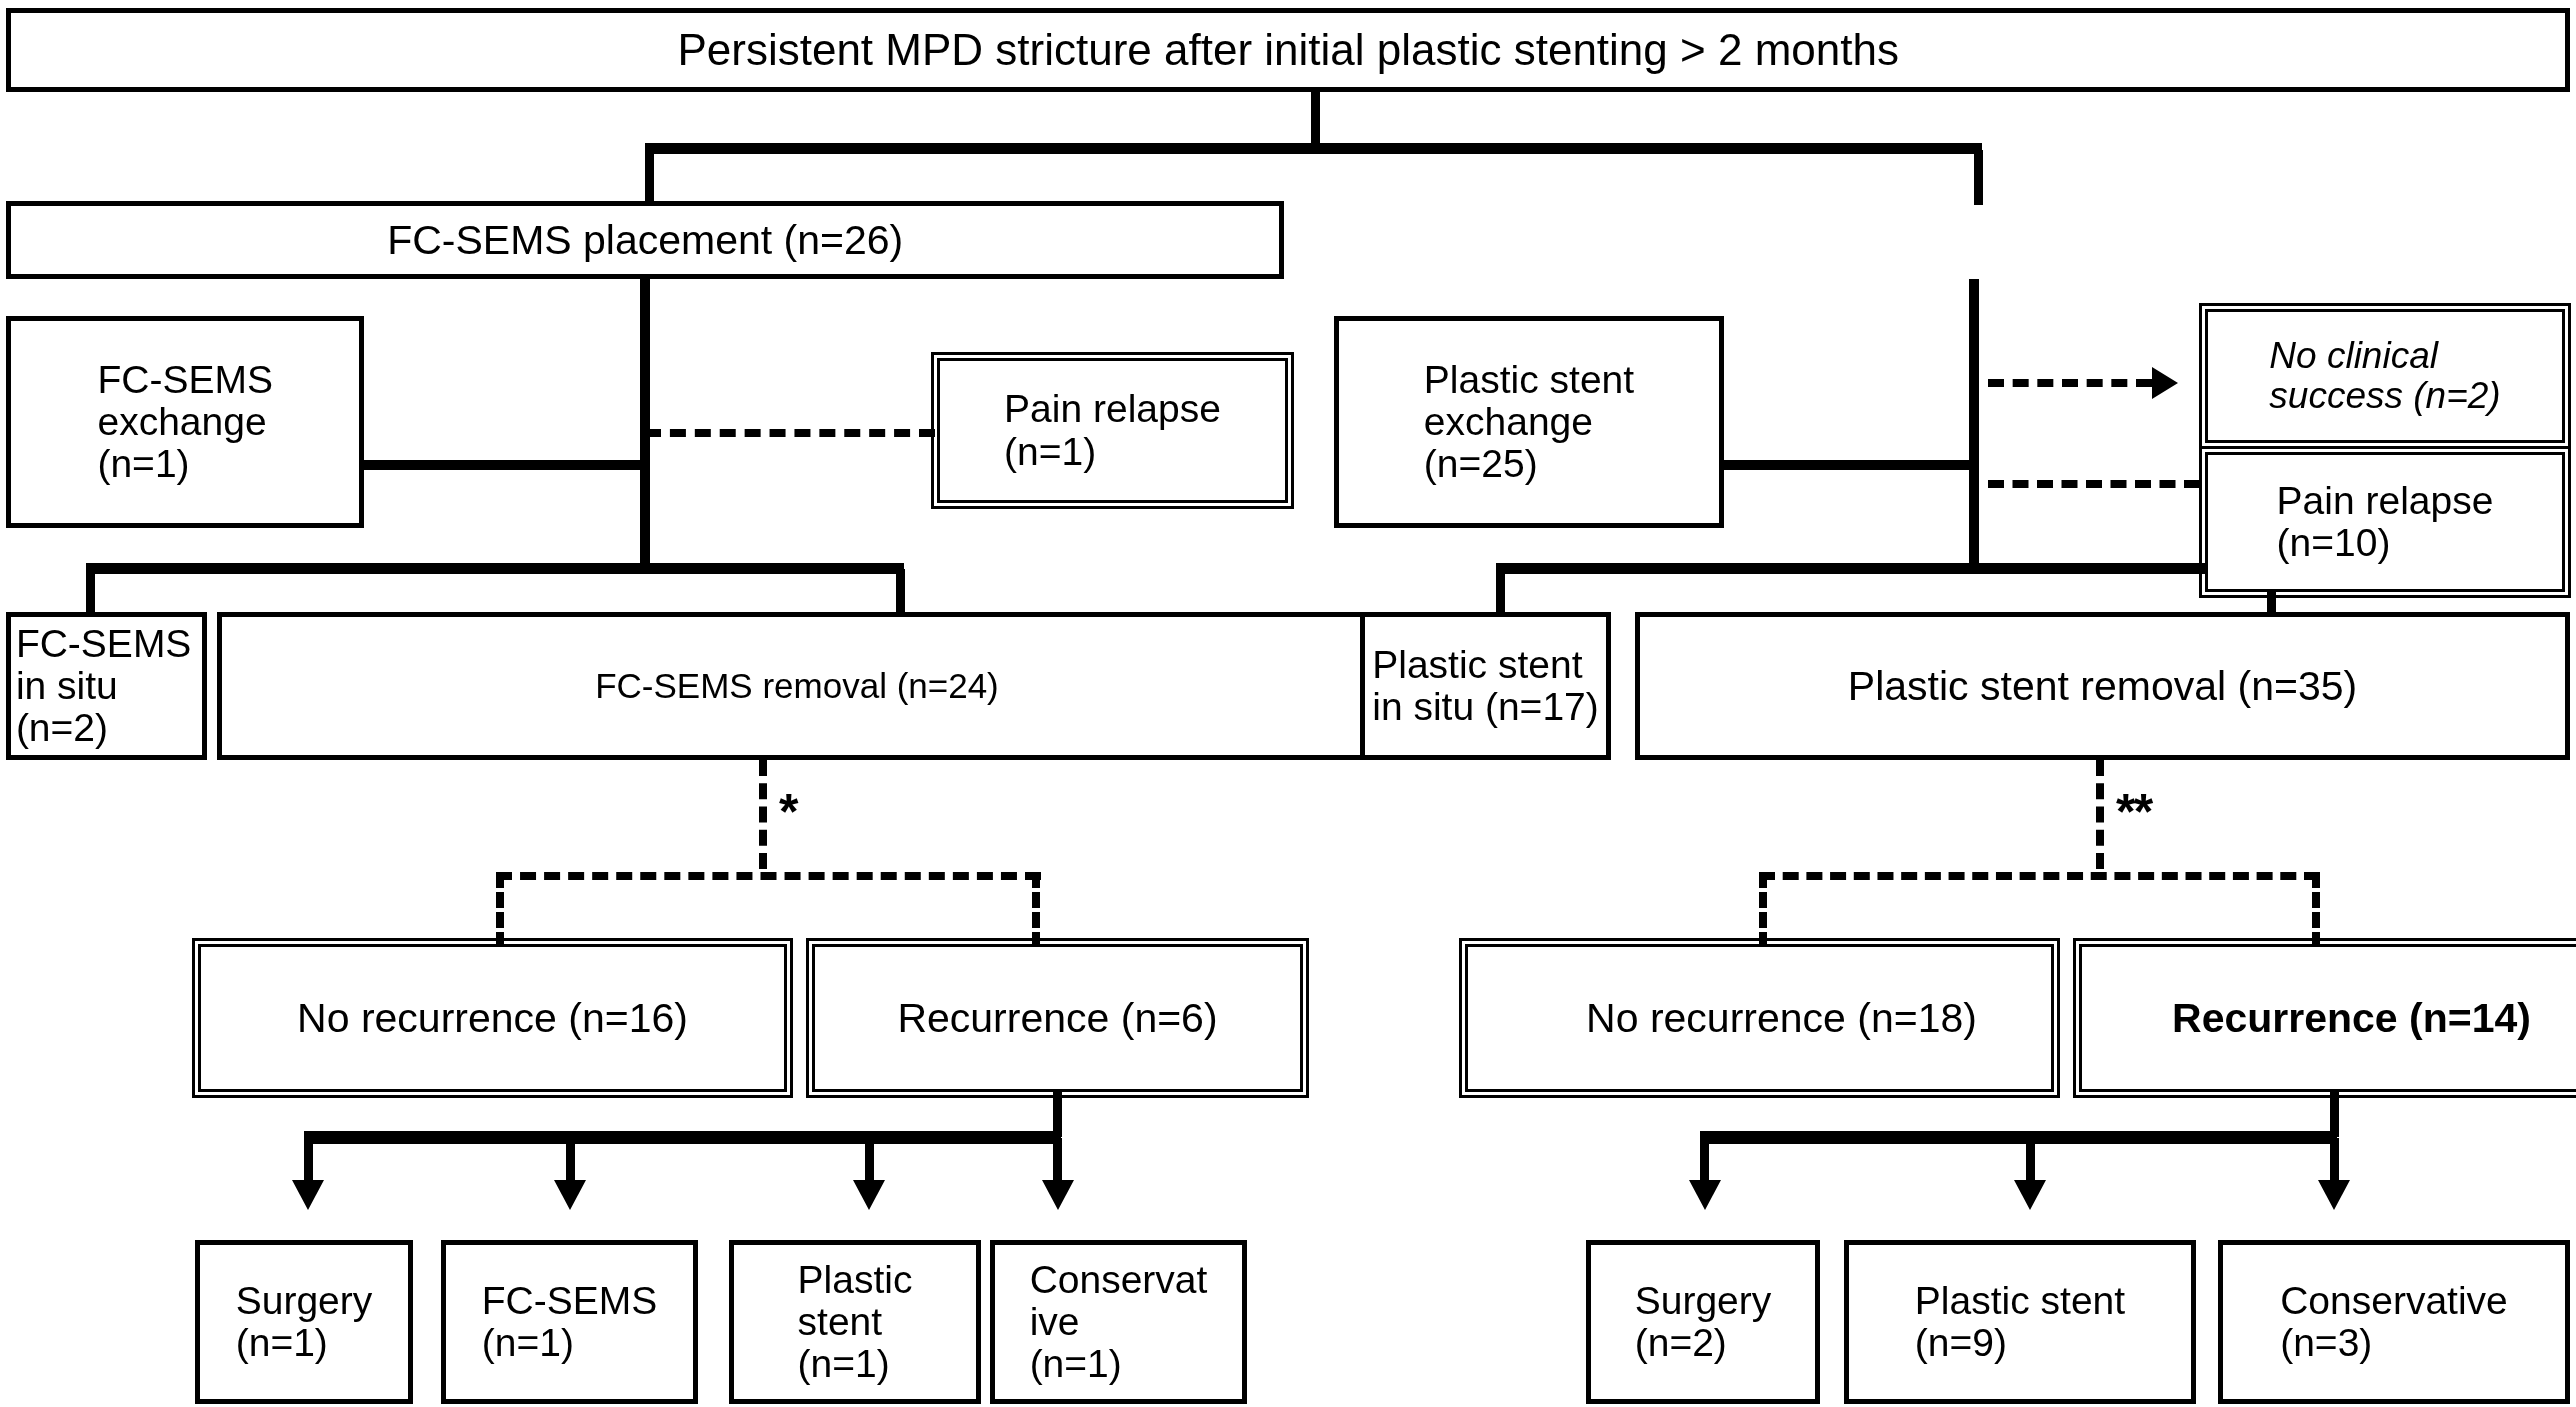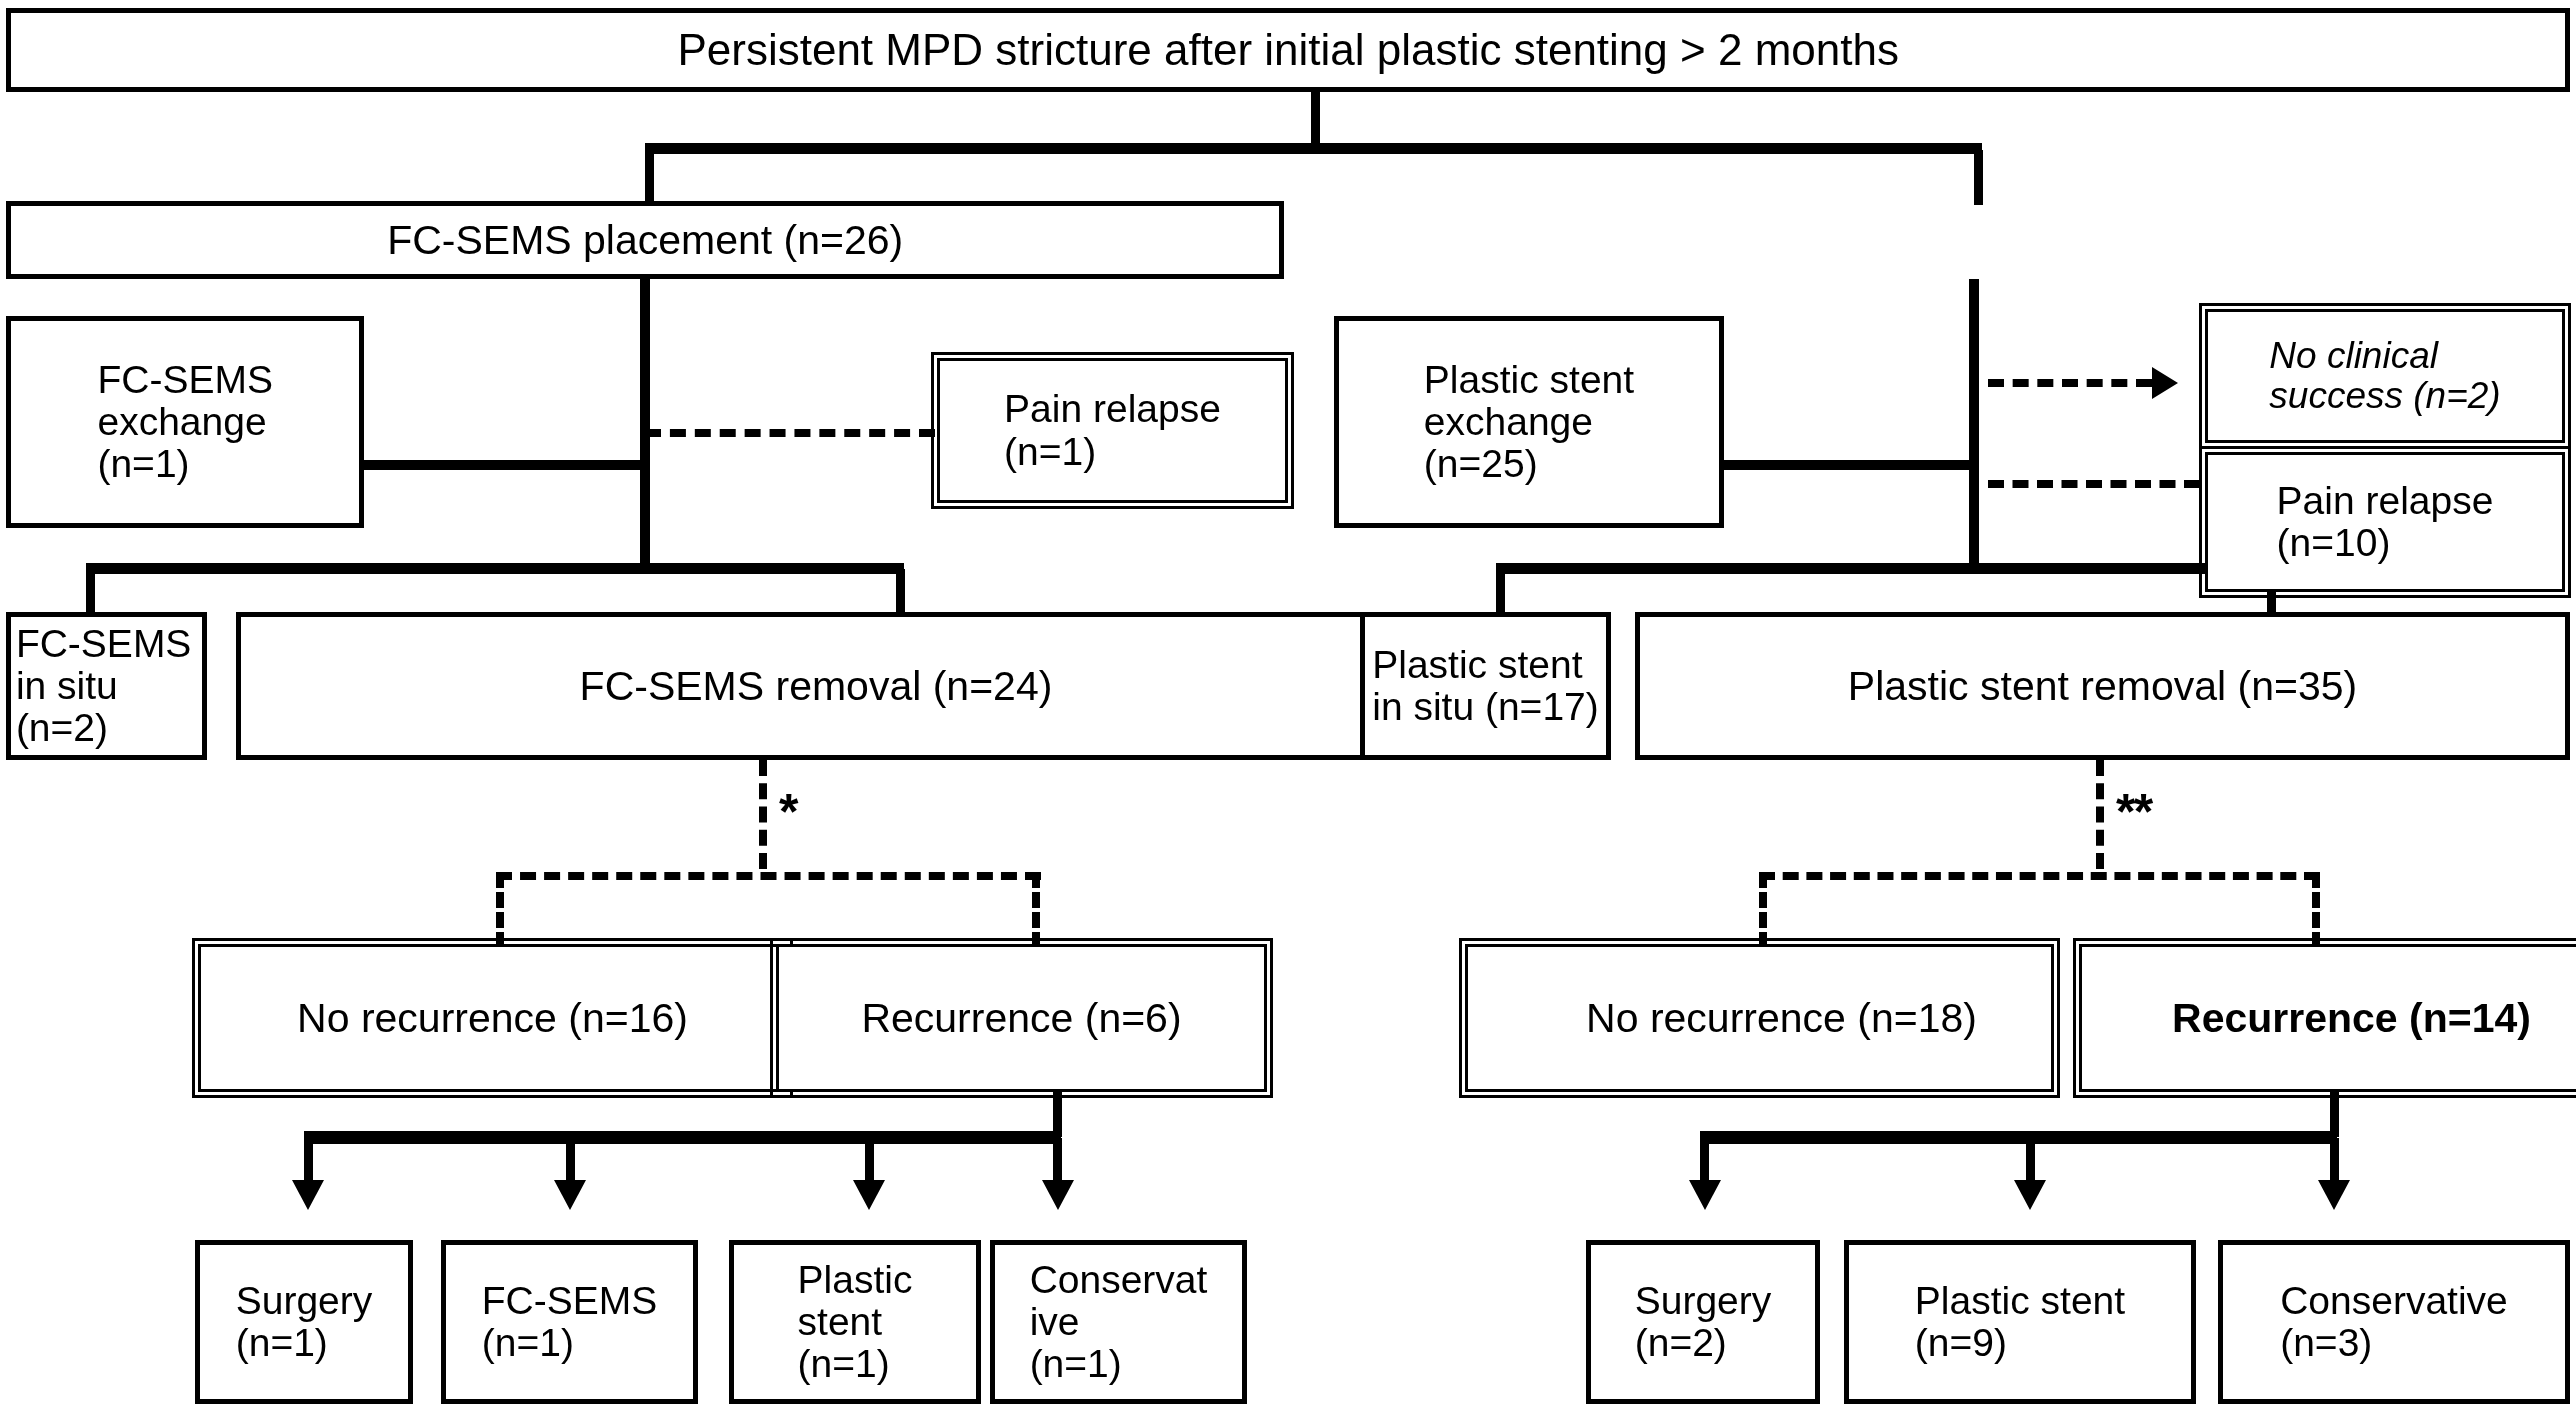--- a/index.html
+++ b/index.html
@@ -163,21 +163,21 @@
 
   <div class="hline" style="left:1496px; top:563px; width:779px; height:11px;"></div>
   <div class="vline" style="left:1496px; top:569px; width:8.6px; height:47px;"></div>
   <div class="vline" style="left:2267px; top:569px; width:8.6px; height:47px;"></div>
 
   <div class="box" style="left:6.2px; top:612px; width:201px; height:148px; font-size:39px;">
     <span class="txt">FC-SEMS
 in situ (n=2)</span>
   </div>
 
-  <div class="box" style="left:236px; top:612px; width:1160px; height:148px; font-size:41px;">
+  <div class="box" style="left:217px; top:612px; width:1160px; height:148px; font-size:35px;">
     <span class="txt">FC-SEMS removal (n=24)</span>
   </div>
 
   <div class="box" style="left:1360px; top:612px; width:251px; height:148px; font-size:39px;">
     <span class="txt">Plastic stent
 in situ (n=17)</span>
   </div>
 
   <div class="box" style="left:1635px; top:612px; width:935px; height:148px; font-size:41px;">
     <span class="txt">Plastic stent removal (n=35)</span>
@@ -194,21 +194,21 @@
   <div class="aster" style="left:2116px; top:787px;">**</div>
 
   <div class="hdash" style="left:1759px; top:872px; width:561px;"></div>
   <div class="vdash" style="left:1759px; top:872px; height:76px;"></div>
   <div class="vdash" style="left:2312px; top:872px; height:76px;"></div>
 
   <div class="box dbl" style="left:198px; top:944px; width:589px; height:148px; font-size:41px;">
     <span class="txt">No recurrence (n=16)</span>
   </div>
 
-  <div class="box dbl" style="left:776px; top:944px; width:491px; height:148px; font-size:41px;">
+  <div class="box dbl" style="left:812px; top:944px; width:491px; height:148px; font-size:41px;">
     <span class="txt">Recurrence (n=6)</span>
   </div>
 
   <div class="box dbl" style="left:1465px; top:944px; width:589px; height:148px; font-size:41px;padding-left:44px;">
     <span class="txt">No recurrence (n=18)</span>
   </div>
 
   <div class="box dbl" style="left:2079px; top:944px; width:545px; height:148px; font-size:41px;font-weight:bold;">
     <span class="txt">Recurrence (n=14)</span>
   </div>

